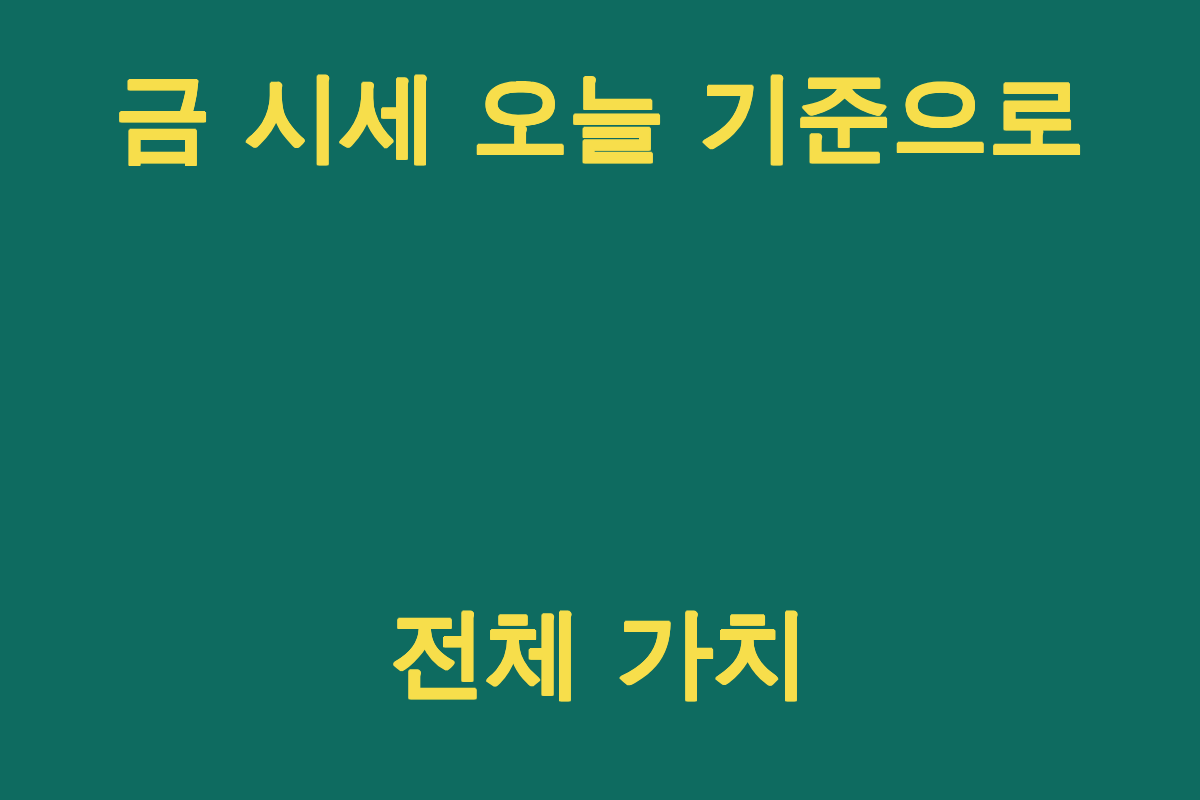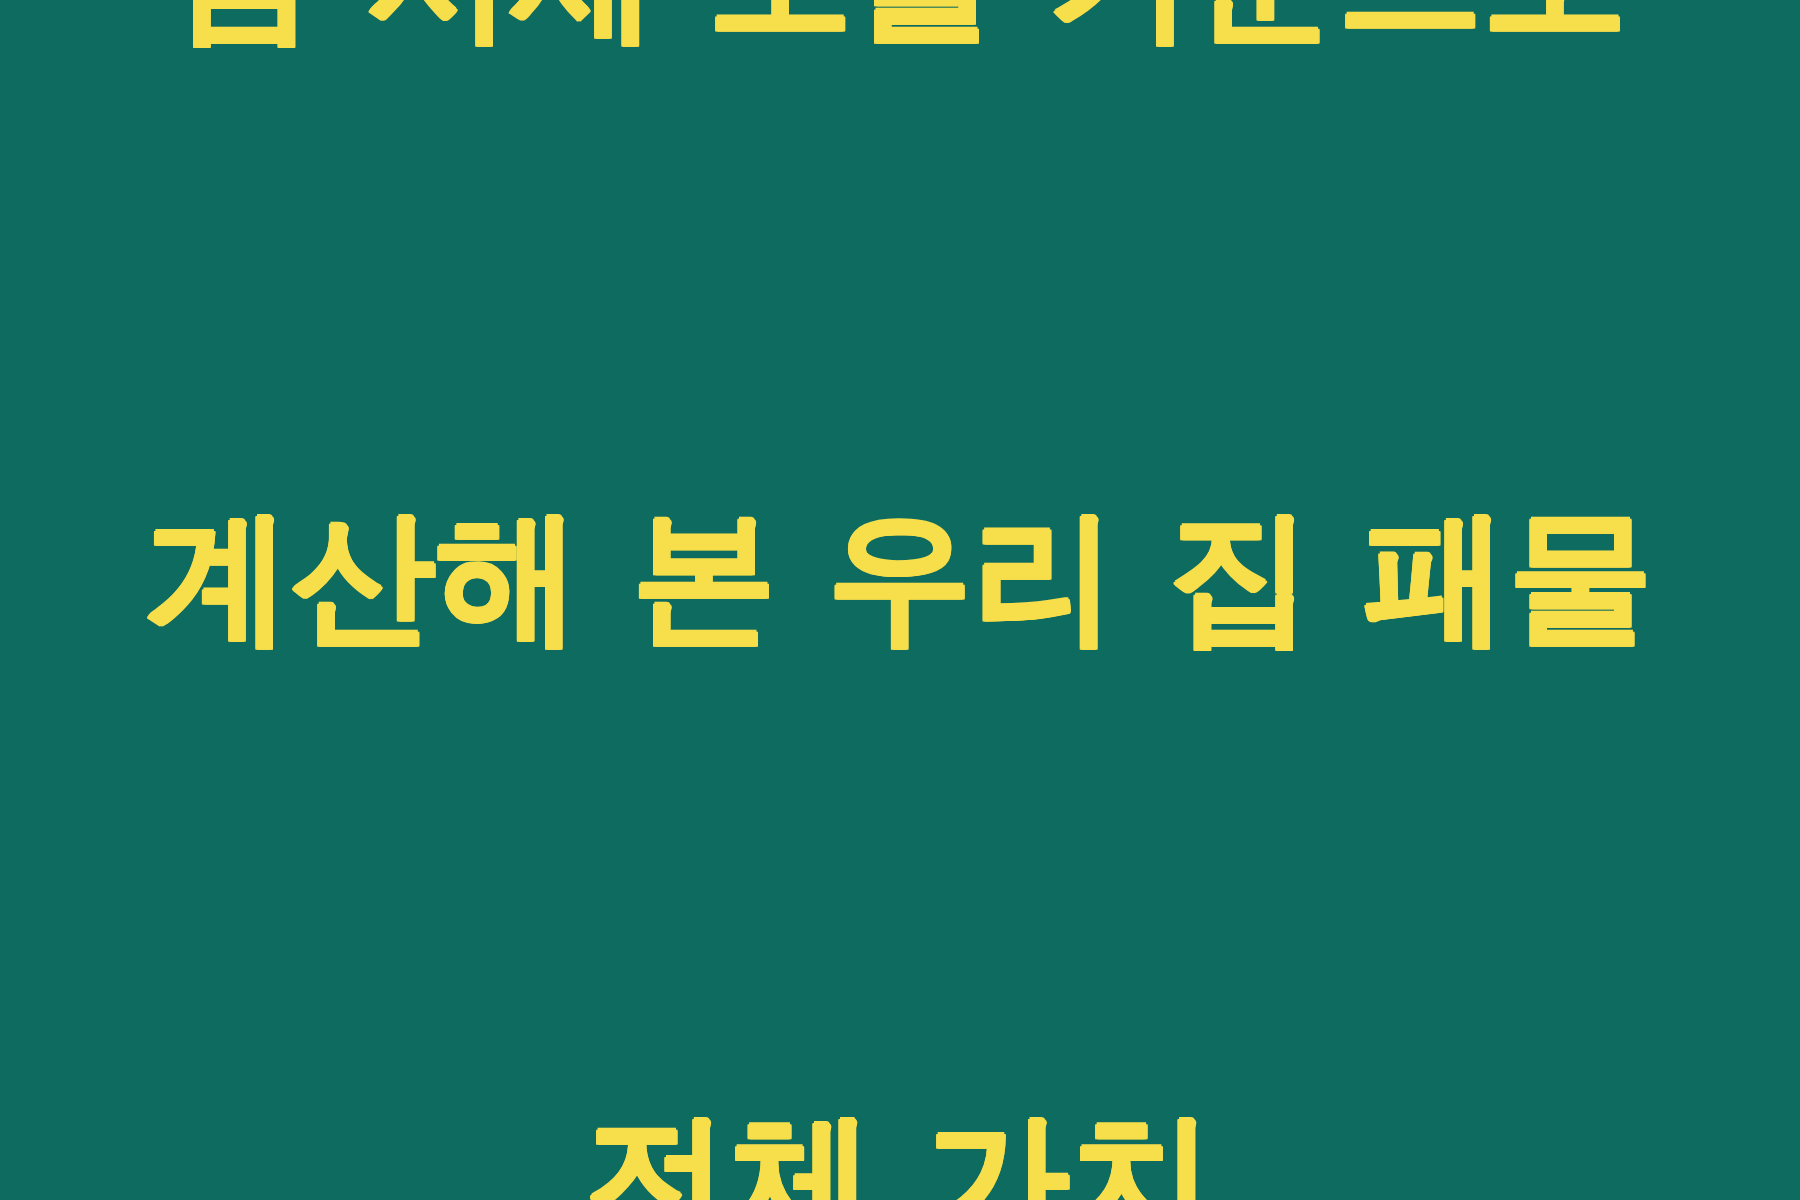--- a/index.html
+++ b/index.html
@@ -56,19 +56,18 @@
 </style>
 </head>
 <body>
 
 <div id="thumbnail-canvas" style="background: rgb(14, 107, 96);">
 
   <div id="headline-block" style="color: rgb(247, 222, 75); text-shadow: rgb(247, 222, 75) 1px 0px 0px, rgb(247, 222, 75) -1px 0px 0px, rgb(247, 222, 75) 0px 1px 0px, rgb(247, 222, 75) 0px -1px 0px, rgb(247, 222, 75) 1px 1px 0px, rgb(247, 222, 75) -1px 1px 0px;">
 
     <span class="headline-line">금 시세 오늘 기준으로</span>
 
-    <span class="headline-line">계산해 본 우리 집 패물</span>
 
     <span class="headline-line">전체 가치</span>
 
   </div>
 
 </div>
 
 </body></html>

